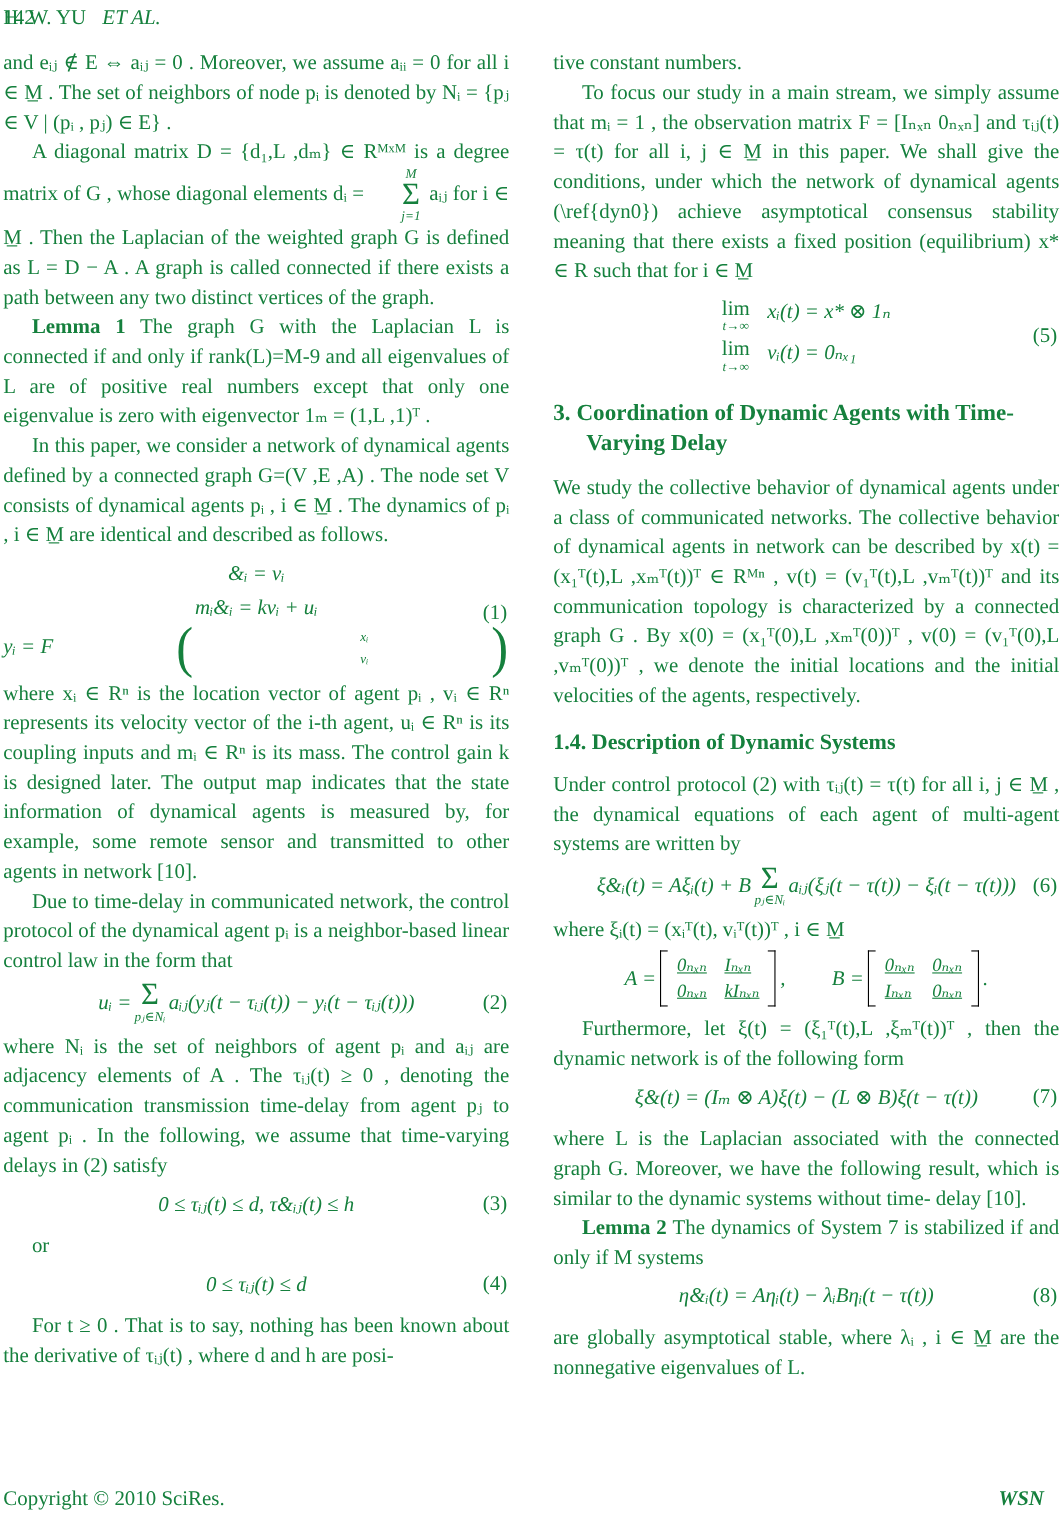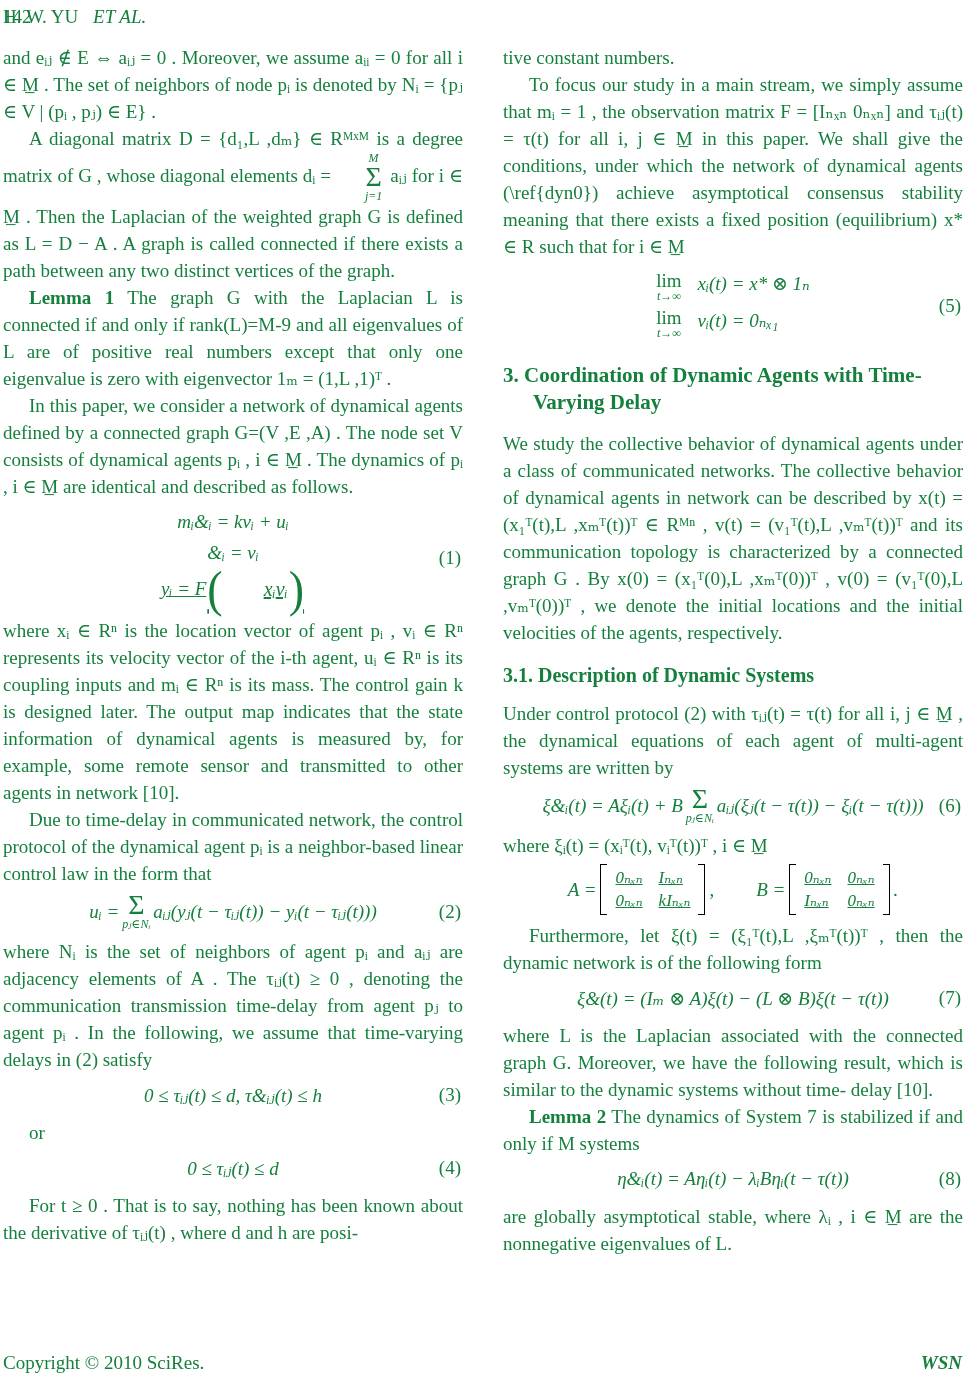--- a/index.html
+++ b/index.html
@@ -25,50 +25,50 @@
   .sec{font-weight:bold;font-size:21px;line-height:27px;margin:16px 0 14px 0;
        padding-left:30px;text-indent:-30px;text-align:left;}
   .subsec{font-weight:bold;font-size:20px;line-height:26px;margin:16px 0 12px 0;text-align:left;}
   
   .eqrow{position:relative;margin:5px 0 7px 0;display:flex;justify-content:center;
          align-items:center;min-height:34px;}
   .eqcontent{display:inline-flex;align-items:center;font-style:italic;}
   .eqnum{position:absolute;right:2px;top:50%;transform:translateY(-50%);font-style:normal;}
   .eqblock{position:relative;margin:6px 0 8px 0;}
   .eqline{text-align:center;font-style:italic;line-height:31px;}
-  .eqline-vec{display:flex;justify-content:center;align-items:center;text-decoration:underline;}
+  .eqline-vec{display:flex;justify-content:space-between;align-items:center;}
   
   .sumstack{display:inline-flex;flex-direction:column;align-items:center;
             vertical-align:middle;line-height:1;margin:0 3px;font-style:italic;}
   .sumtop{font-size:12px;line-height:12px;}
   .sumsym{font-size:28px;line-height:26px;font-style:normal;}
   .sumbot{font-size:12px;line-height:13px;}
   
   .limstack{display:inline-flex;flex-direction:column;align-items:center;
             line-height:1;margin-right:16px;font-style:italic;}
   .limword{font-size:19px;line-height:18px;font-style:normal;}
   .limunder{font-size:12px;line-height:13px;}
   .eq5group{display:inline-block;text-align:left;}
   .eqline5{display:flex;align-items:flex-start;font-style:italic;margin:6px 0;}
   
   .paren{font-size:46px;font-weight:400;line-height:0.9;transform:scaleY(1.12);
          font-style:normal;margin:0 1px;}
-  .vec{display:inline-flex;flex-direction:row;align-items:center;
-       font-size:20px;line-height:20px;margin-left:40px;}
+  .vec{display:inline-flex;flex-direction:column;align-items:center;
+       font-size:12px;line-height:20px;margin-left:40px;}
   
   .matrix{display:inline-flex;align-items:stretch;margin:0 4px;}
   .mb{width:6px;}
   .mbl{border-left:1.7px solid #000;border-top:1.7px solid #000;border-bottom:1.7px solid #000;}
   .mbr{border-right:1.7px solid #000;border-top:1.7px solid #000;border-bottom:1.7px solid #000;}
   .mcells{display:grid;grid-template-columns:auto auto;column-gap:16px;row-gap:3px;
           padding:4px 8px;font-size:17px;line-height:20px;}
   .mcells span{text-align:left;text-decoration:underline;}
   .gapw{display:inline-block;width:42px;}
   
-  .ftr{position:absolute;left:3px;right:5px;bottom:12px;display:flex;
+  .ftr{position:absolute;left:3px;right:18px;bottom:12px;display:flex;
        justify-content:space-between;align-items:flex-end;}
   .journal{font-weight:bold;font-style:italic;}
 </style>
 </head>
 <body>
 
 <div class="page">
 
   <div class="hdr">
     <span class="pageno">142</span>
@@ -89,22 +89,22 @@
             <span class="sumsym">Σ</span>
             <span class="sumbot">j=1</span>
           </span>
         <span>aᵢⱼ for i ∈ M̲ . Then the Laplacian of the weighted graph  G is defined as  L = D − A . A graph is called connected if there exists a path between any two distinct vertices of the graph.</span></p>
 
       <p class="indent"><span class="bold">Lemma 1</span><span> The graph G with the Laplacian L is connected if and only if rank(L)=M-9 and all eigenvalues of L are of positive real numbers except that only one eigenvalue is zero with eigenvector  1ₘ = (1,L ,1)ᵀ .</span></p>
 
       <p class="indent">In this paper, we consider a network of dynamical agents defined by a connected graph  G=(V ,E ,A) . The node set  V  consists of dynamical agents  pᵢ , i ∈ M̲ . The dynamics of  pᵢ , i ∈ M̲  are identical and described as follows.</p>
 
       <div class="eqblock">
+        <div class="eqline">&amp;ᵢ = vᵢ</div>
         <div class="eqline">mᵢ&amp;ᵢ = kvᵢ + uᵢ</div>
-        <div class="eqline">&amp;ᵢ = vᵢ</div>
         <div class="eqline eqline-vec">
           <span>yᵢ = F</span>
           <span class="paren">(</span>
           <span class="vec">
               <span>xᵢ</span>
               <span>vᵢ</span>
             </span>
           <span class="paren">)</span>
         </div>
         <span class="eqnum">(1)</span>
@@ -163,21 +163,21 @@
             <span>vᵢ(t) = 0ₙₓ₁</span>
           </div>
         </div>
         <span class="eqnum">(5)</span>
       </div>
 
       <div class="sec"><span>3.</span> <span>Coordination of Dynamic Agents with Time-Varying Delay</span></div>
 
       <p>We study the collective behavior of dynamical agents under a class of communicated networks. The collective behavior of dynamical agents in network can be described by  x(t) = (x₁ᵀ(t),L ,xₘᵀ(t))ᵀ ∈ Rᴹⁿ ,  v(t) = (v₁ᵀ(t),L ,vₘᵀ(t))ᵀ and its communication topology is characterized by a connected graph  G . By x(0) = (x₁ᵀ(0),L ,xₘᵀ(0))ᵀ , v(0) = (v₁ᵀ(0),L ,vₘᵀ(0))ᵀ , we denote the initial locations and the initial velocities of the agents, respectively.</p>
 
-      <div class="subsec">3.1. Description of Dynamic Systems</div>
+      <div class="subsec">1.4. Description of Dynamic Systems</div>
 
       <p>Under control protocol (2) with τᵢⱼ(t) = τ(t) for all i, j ∈ M̲ , the dynamical equations of each agent of multi-agent systems are written by</p>
 
       <div class="eqrow">
         <span class="eqcontent">
           <span>ξ&amp;ᵢ(t) = Aξᵢ(t) + B </span>
           <span class="sumstack">
               <span class="sumsym">Σ</span>
               <span class="sumbot">pⱼ∈Nᵢ</span>
             </span>

